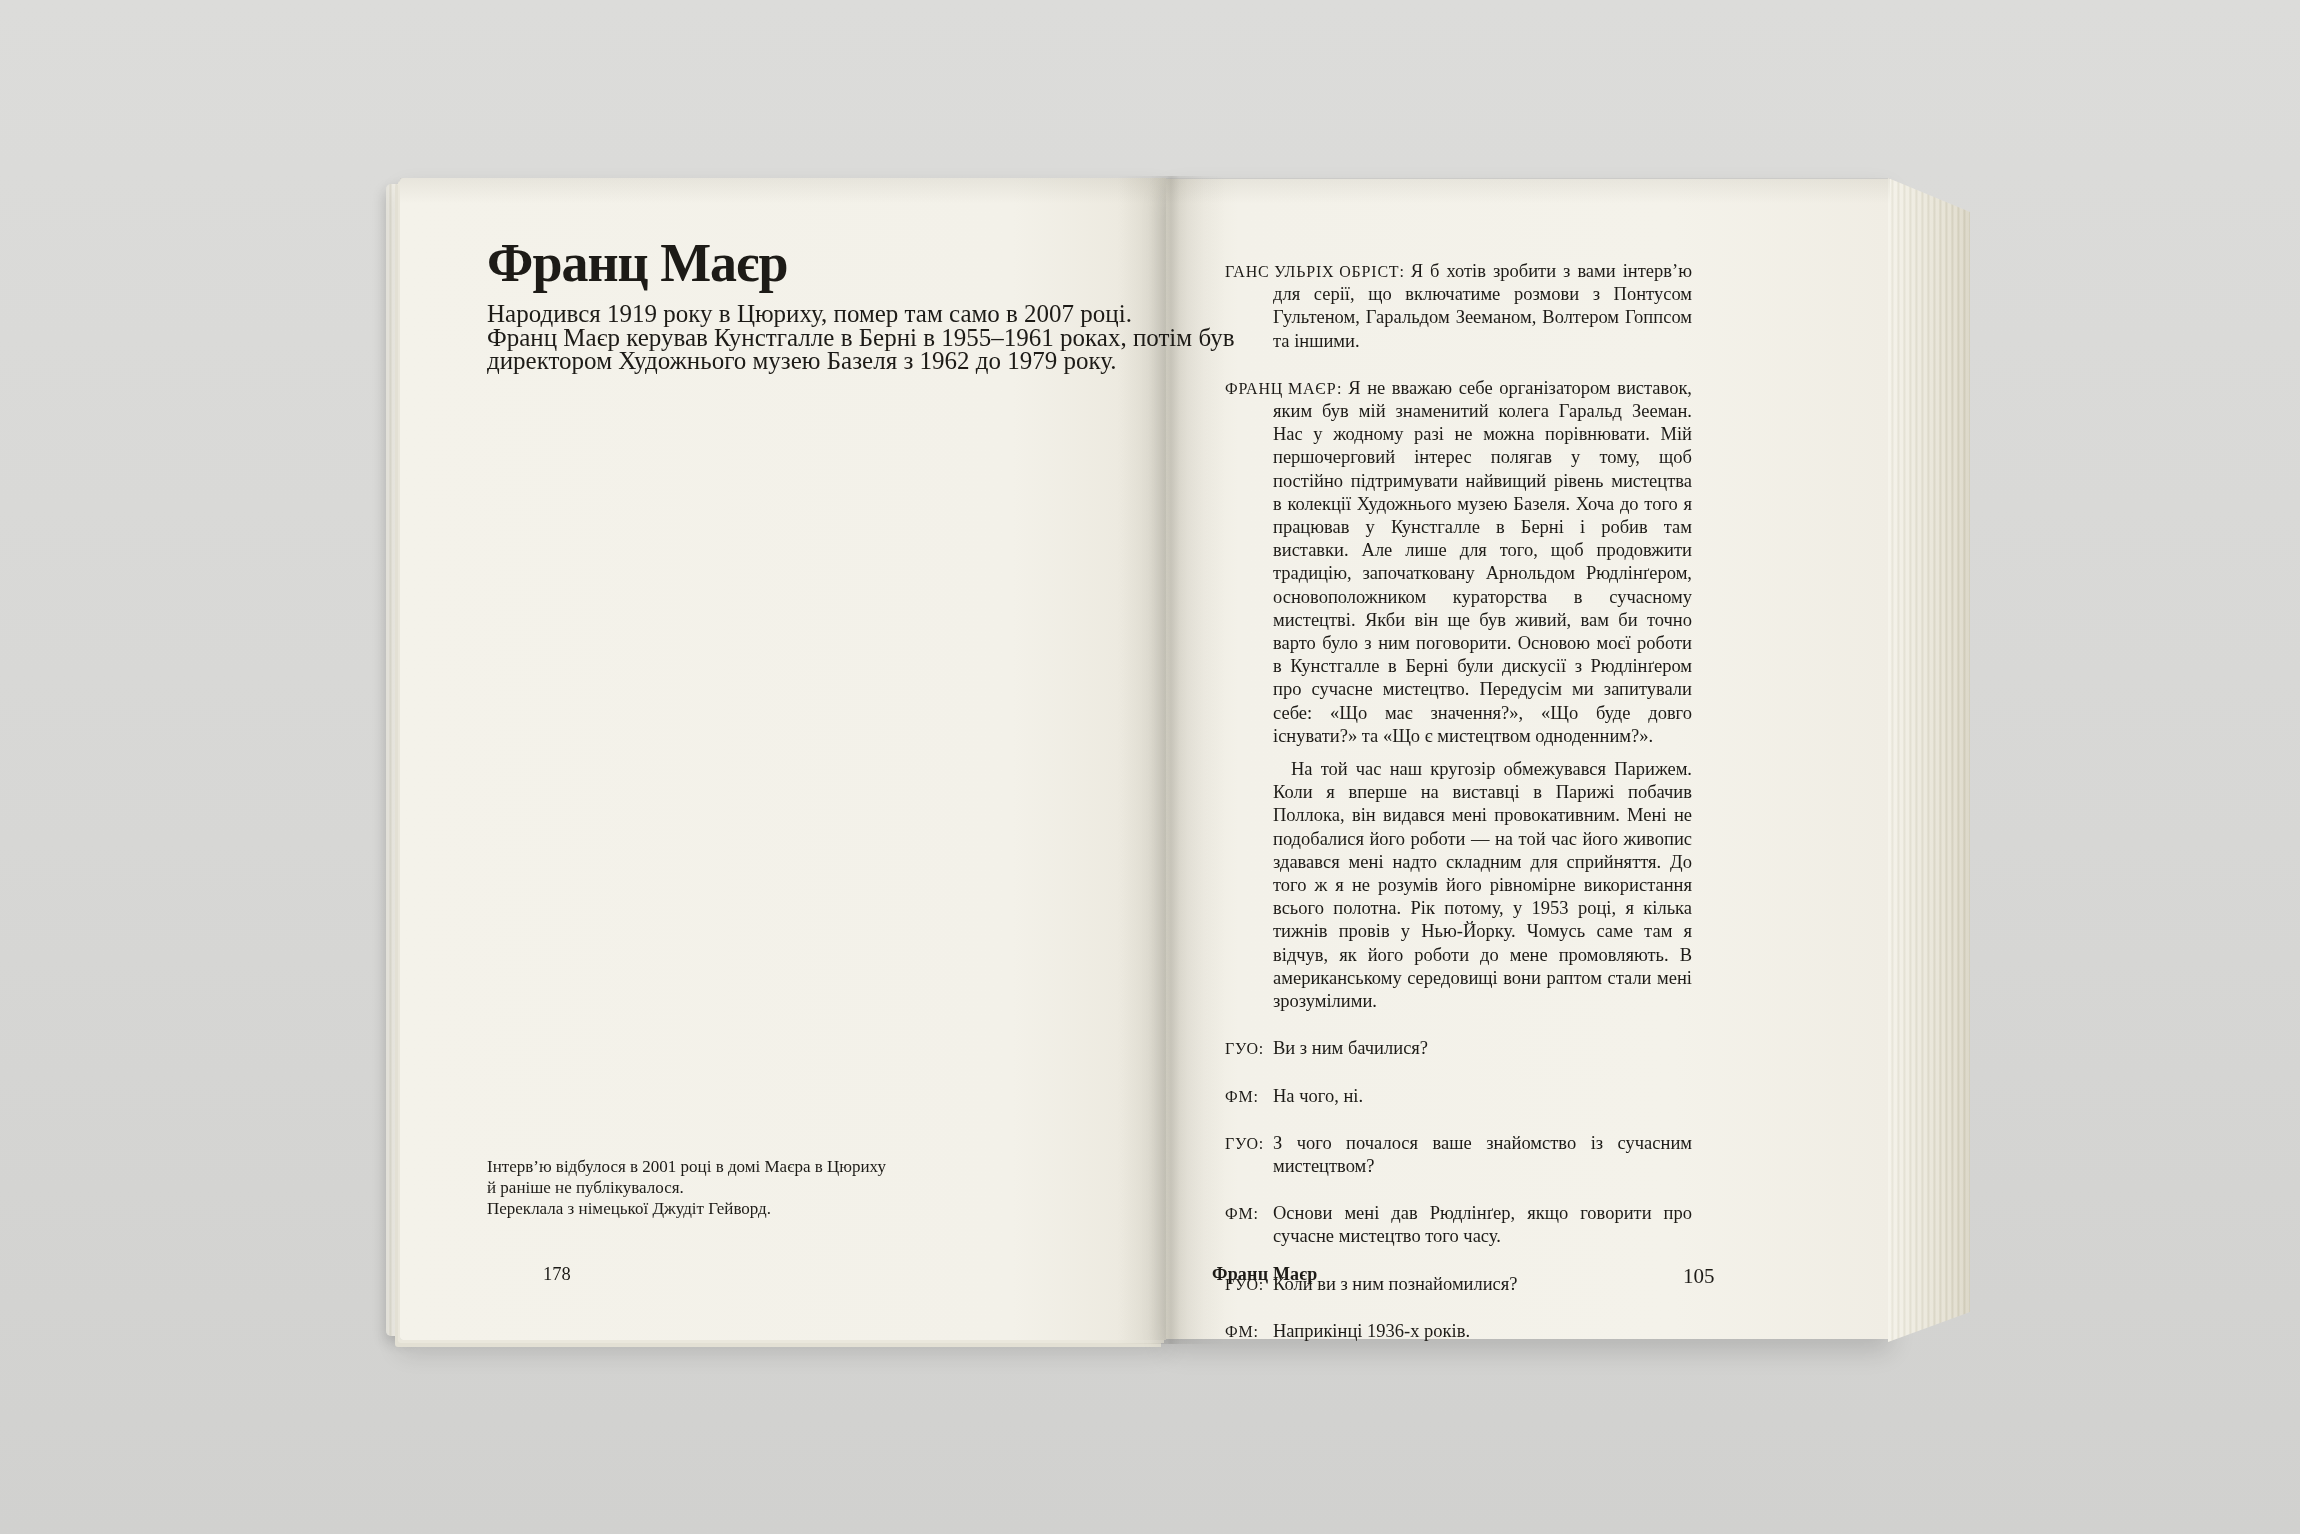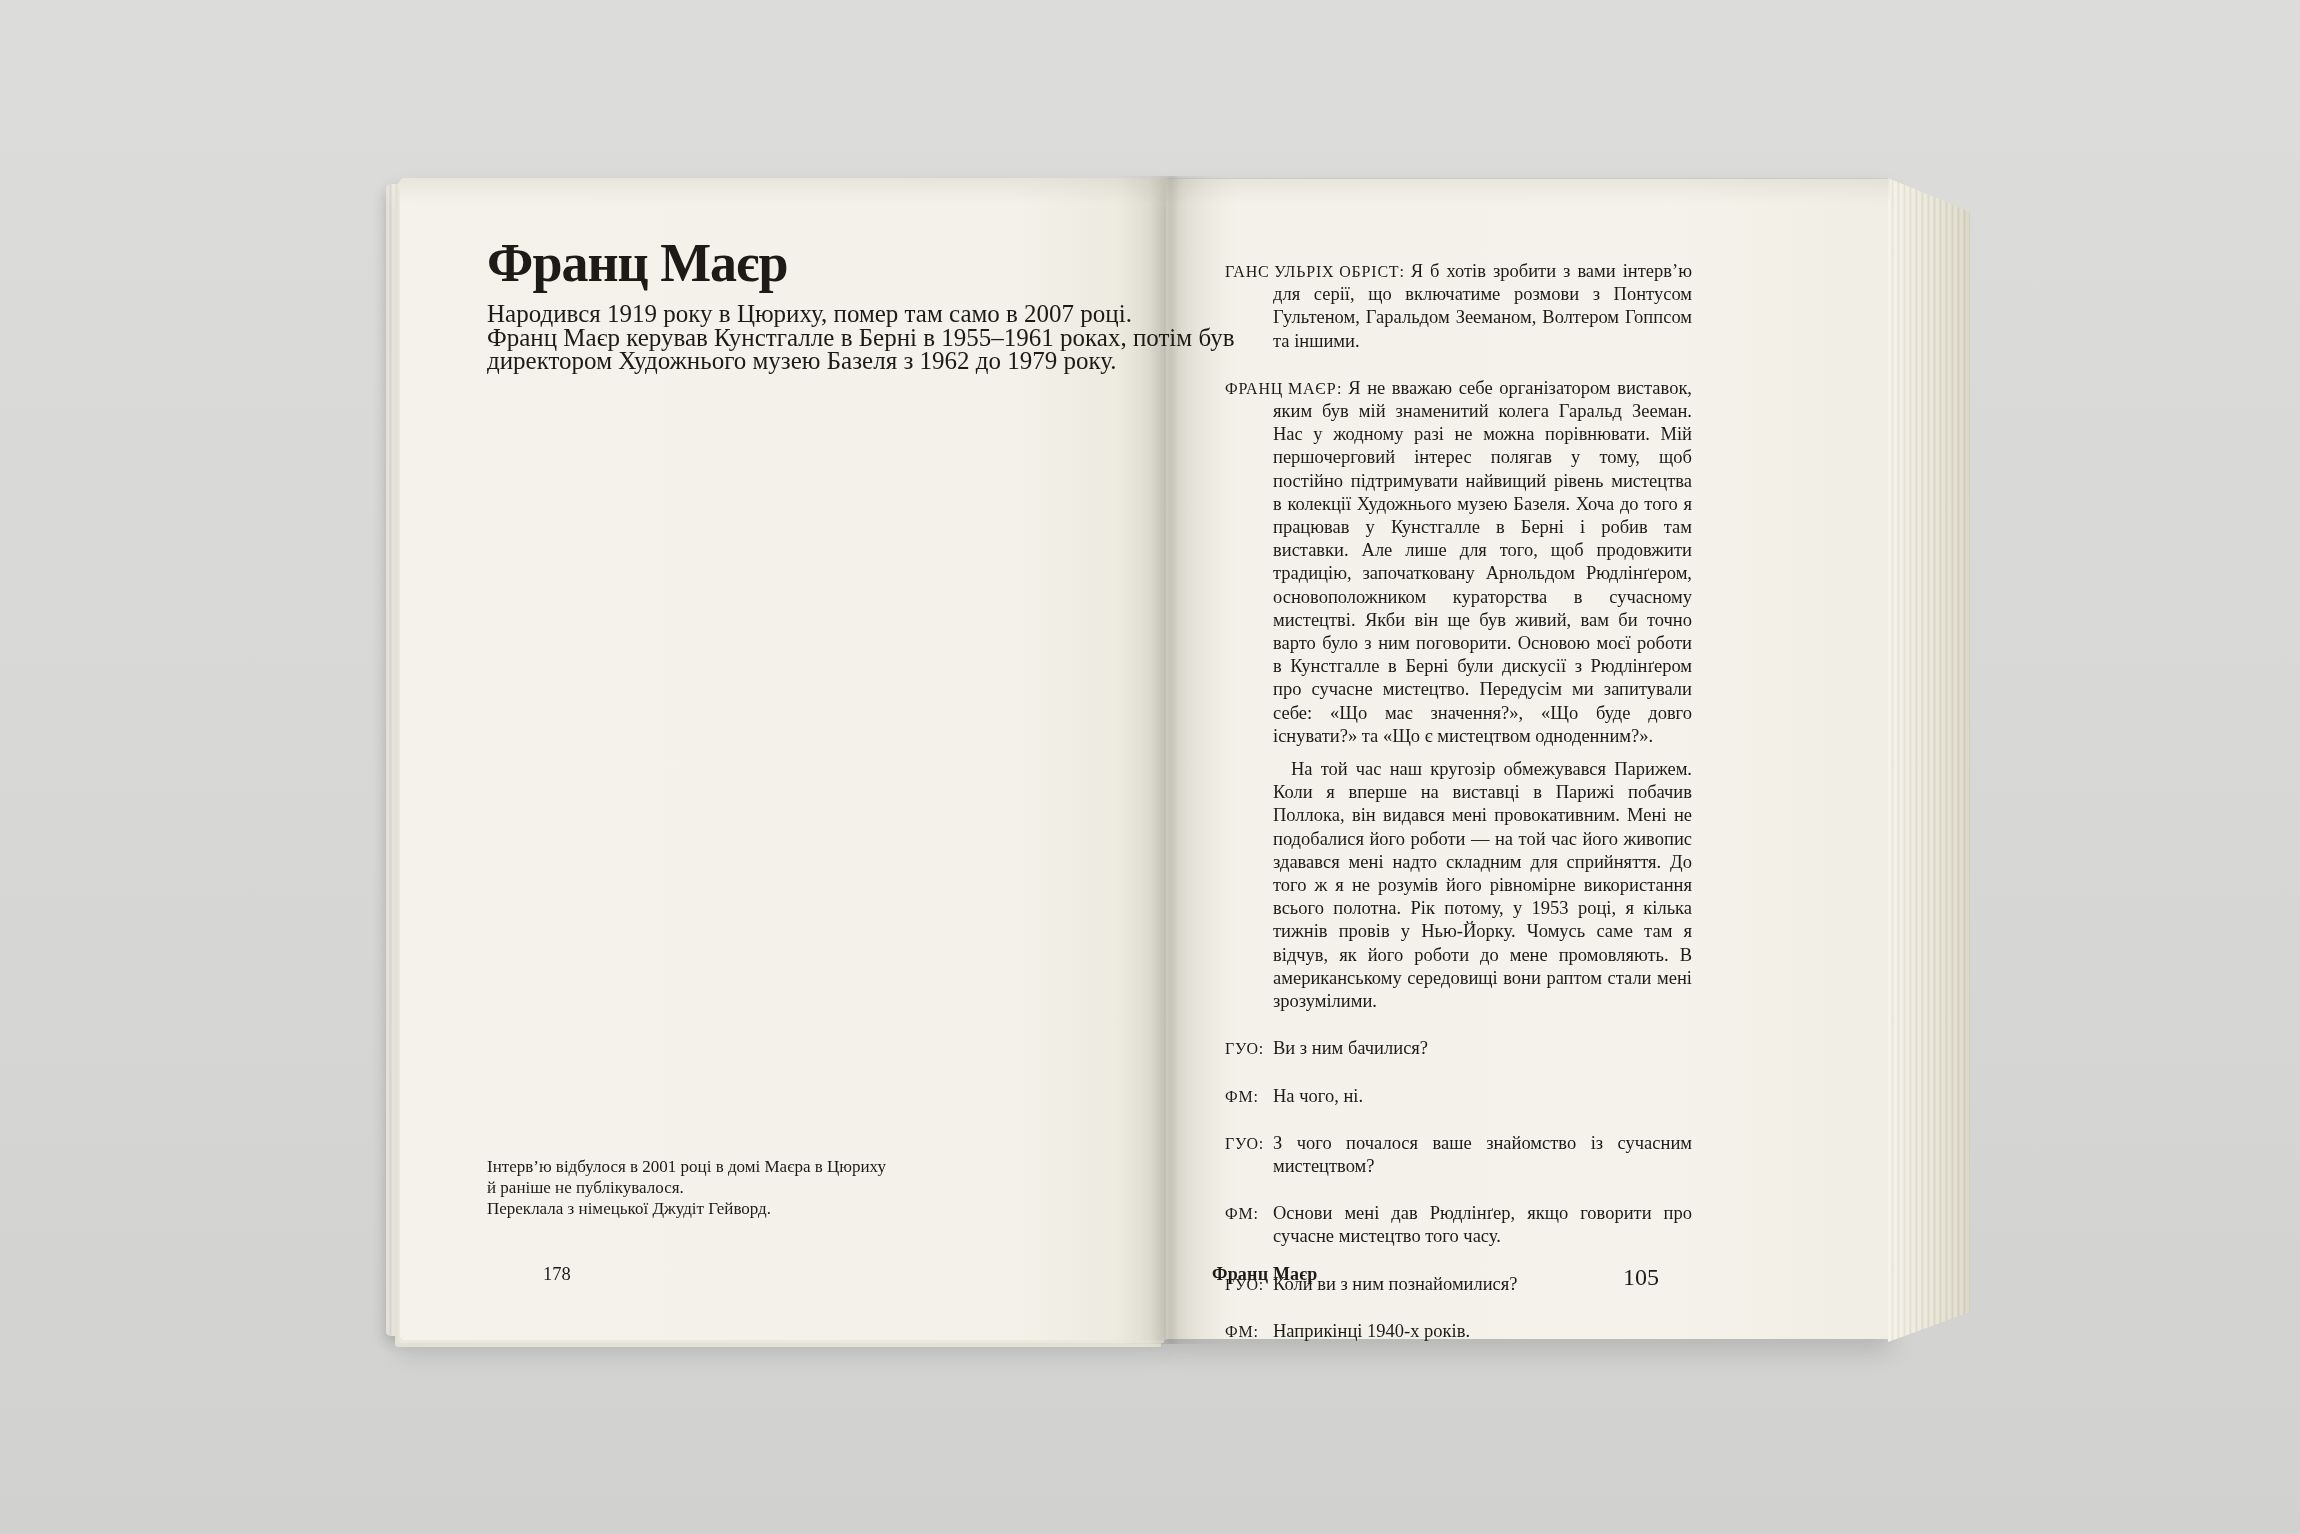--- a/index.html
+++ b/index.html
@@ -55,21 +55,21 @@
 
   .dialogue{left:1215px;top:250px;width:487px;}
   .entry{margin:0 0 24px;}
   .entry p{margin:10px;text-align:justify;font-size:18.5px;line-height:23.2px;}
   .hang{padding-left:48px;text-indent:-48px;}
   .speaker{display:inline-block;min-width:48px;box-sizing:border-box;padding-right:6px;
            font-size:16px;letter-spacing:0.8px;text-indent:0;}
   .para2{padding-left:48px;text-indent:18px;}
 
   .footer-title{left:1212px;top:1264px;font-size:18px;font-weight:bold;letter-spacing:0.2px;white-space:nowrap;}
-  .folio-right{left:1623px;top:1264px;font-size:24px;text-align:center;}
+  .folio-right{left:1683px;top:1264px;font-size:21px;text-align:center;}
 </style>
 </head>
 <body>
 
 <div class="book">
   <div class="edge-left"></div>
   <div class="page-left"></div>
   <div class="page-right"></div>
   <div class="fore-edge"></div>
   <div class="gutter-shade"></div>
@@ -117,19 +117,19 @@
 
   <div class="entry">
     <p class="hang"><span class="speaker">ФМ:</span><span>Основи мені дав Рюдлінґер, якщо говорити про сучасне мистецтво того часу.</span></p>
   </div>
 
   <div class="entry">
     <p class="hang"><span class="speaker">ГУО:</span><span>Коли ви з ним познайомилися?</span></p>
   </div>
 
   <div class="entry">
-    <p class="hang"><span class="speaker">ФМ:</span><span>Наприкінці 1940-х років.</span></p>
+    <p class="hang"><span class="speaker">ФМ:</span><span>Наприкінці 1936-х років.</span></p>
   </div>
 
 </div>
 
 <div class="abs footer-title">Франц Маєр</div>
 <div class="abs folio-right">105</div>
 
 </body></html>

